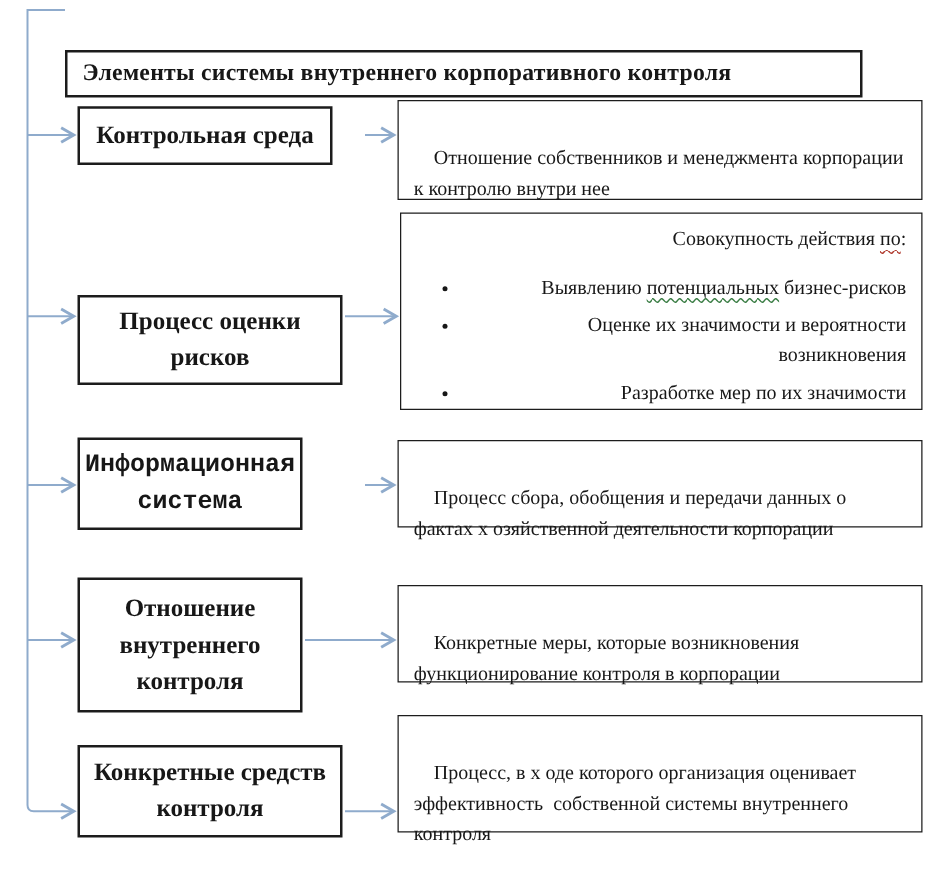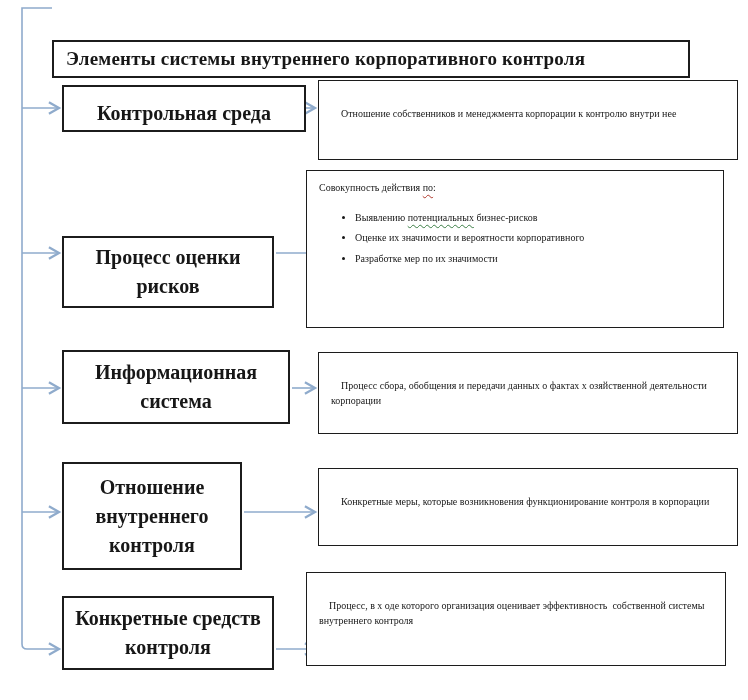--- a/index.html
+++ b/index.html
@@ -28,37 +28,37 @@
     margin-top: 34px;
   }
   .node {
     border: 2px solid #1c1c1c;
     display: flex; align-items: center; justify-content: center;
     text-align: center;
     font-weight: bold; font-size: 20px;
     line-height: 1.45;
     padding: 2px 6px;
   }
-  .node-r1 { left: 62px; top: 85px;  width: 244px; height: 47px; align-items: flex-end; }
+  .node-r1 { left: 62px; top: 85px;  width: 204px; height: 47px; }
   .node-r2 { left: 62px; top: 216px; width: 212px; height: 72px; margin-top: 20px; }
-  .node-r3 { left: 62px; top: 350px; width: 228px; height: 74px; }
+  .node-r3 { left: 62px; top: 350px; width: 180px; height: 74px; font-family: Liberation Mono, monospace; }
   .node-r4 { left: 62px; top: 462px; width: 180px; height: 108px; }
   .node-r5 { left: 62px; top: 596px; width: 212px; height: 74px; }
   .desc {
     border: 1.5px solid #1c1c1c;
-    font-size: 10px;
+    font-size: 16px;
     line-height: 1.55;
     padding: 9px 12px;
     white-space: pre-wrap;
   }
   .desc-r1 { left: 318px; top: 80px;  width: 420px; height: 80px; }
-  .desc-r2 { left: 306px; top: 170px; width: 418px; height: 158px; white-space: normal; }
-  .desc-r3 { left: 318px; top: 352px; width: 420px; height: 82px; }
+  .desc-r2 { left: 320px; top: 170px; width: 418px; height: 158px; white-space: normal; text-align: right; }
+  .desc-r3 { left: 318px; top: 352px; width: 420px; height: 70px; }
   .desc-r4 { left: 318px; top: 468px; width: 420px; height: 78px; }
-  .desc-r5 { left: 306px; top: 572px; width: 420px; height: 94px; }
+  .desc-r5 { left: 318px; top: 572px; width: 420px; height: 94px; }
   .desc-r2 ul {
     margin: 14px 0 0 0;
     padding-left: 36px;
   }
   .desc-r2 li { margin-bottom: 5px; }
   .wavy-red {
     text-decoration: underline;
     text-decoration-style: wavy;
     text-decoration-color: #b03a2e;
     text-decoration-thickness: 1px;
@@ -119,21 +119,21 @@
     <span>Процесс оценки рисков</span>
   </div>
   <div class="box desc desc-r2">
     <div>
       <span>Совокупность действия </span><span class="wavy-red">по</span><span>:</span>
     </div>
     <ul>
       <li>
         <span>Выявлению </span><span class="wavy-green">потенциальных</span><span> бизнес-рисков</span>
       </li>
-      <li>Оценке их значимости и вероятности корпоративного</li>
+      <li>Оценке их значимости и вероятности возникновения</li>
       <li>Разработке мер по их значимости</li>
     </ul>
   </div>
 
   <div class="box node node-r3">
     <span>Информационная система</span>
   </div>
   <div class="box desc desc-r3">
     <span>Процесс сбора, обобщения и передачи данных о фактах х озяйственной деятельности корпорации</span>
   </div>

